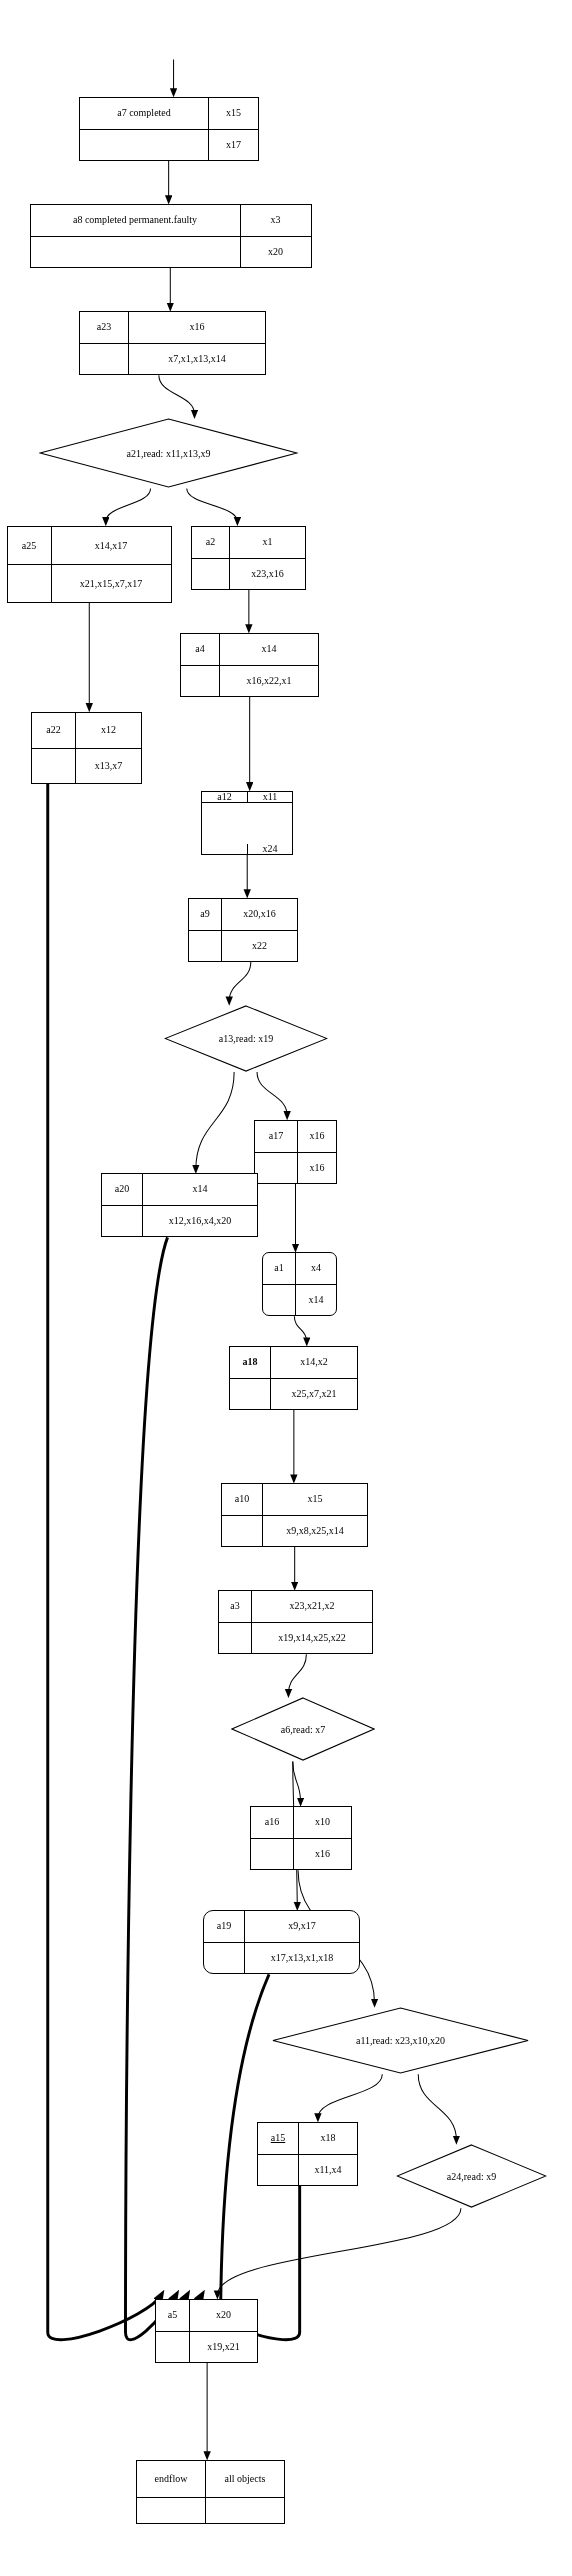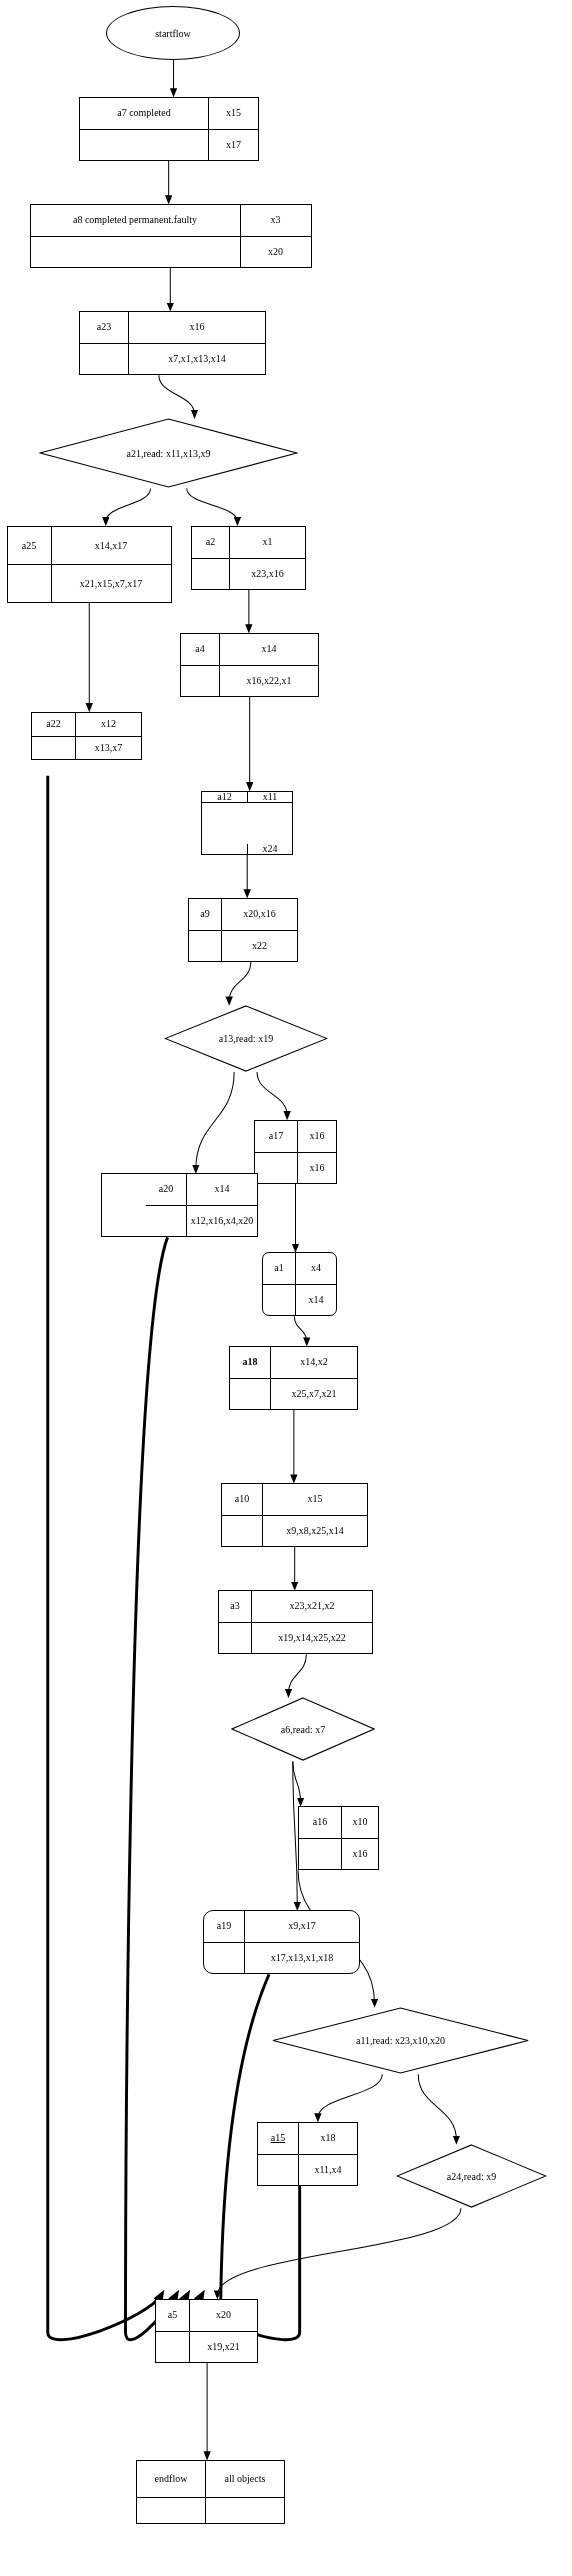--- a/index.html
+++ b/index.html
@@ -125,23 +125,20 @@
       <path d="M414.9806285714286,2252.150867052023 C414.9806285714286,2275.8190751445086 345.12114285714284,2275.8190751445086 345.12114285714284,2299.4872832369942" fill="none" stroke="#000000" stroke-width="1.1" marker-end="url(#ah-thin)"></path>
       <path d="M454.0422285714286,2252.150867052023 C454.0422285714286,2287.944797687861 495.46742857142857,2287.944797687861 495.46742857142857,2323.7387283236994" fill="none" stroke="#000000" stroke-width="1.1" marker-end="url(#ah-thin)"></path>
       <path d="M51.76571428571429,842.3335260115607 C51.76571428571429,962.3335260115607 51.76571428571429,2472.2820809248556 51.76571428571429,2532.2820809248556 C51.76571428571429,2558.2820809248556 160.82857142857142,2516.2820809248556 174.82857142857142,2492.2820809248556" fill="none" stroke="#000000" stroke-width="3.2" marker-end="url(#ah-thick)"></path>
       <path d="M181.83725714285714,1343.5300578034683 C136.18285714285713,1463.5300578034683 136.18285714285713,2472.2820809248556 136.18285714285713,2532.2820809248556 C136.18285714285713,2558.2820809248556 176.82857142857142,2516.2820809248556 190.82857142857142,2492.2820809248556" fill="none" stroke="#000000" stroke-width="3.2" marker-end="url(#ah-thick)"></path>
       <path d="M292.02011428571427,2143.82774566474 C239.3657142857143,2263.82774566474 239.3657142857143,2472.2820809248556 239.3657142857143,2532.2820809248556 C239.3657142857143,2558.2820809248556 188.82857142857142,2516.2820809248556 202.82857142857142,2492.2820809248556" fill="none" stroke="#000000" stroke-width="3.2" marker-end="url(#ah-thick)"></path>
       <path d="M325.28822857142853,2373.4080924855493 C325.28822857142853,2493.4080924855493 325.28822857142853,2472.2820809248556 325.28822857142853,2532.2820809248556 C325.28822857142853,2558.2820809248556 204.82857142857142,2516.2820809248556 218.82857142857142,2492.2820809248556" fill="none" stroke="#000000" stroke-width="3.2" marker-end="url(#ah-thick)"></path>
       <path d="M500.3723428571429,2397.6595375722545 C500.3723428571429,2444.770809248555 236.0045714285714,2444.770809248555 236.0045714285714,2491.8820809248555" fill="none" stroke="#000000" stroke-width="1.1" marker-end="url(#ah-thin)"></path>
       <path d="M224.8085714285714,2565.8028901734106 L224.8085714285714,2666.4924855491327" fill="none" stroke="#000000" stroke-width="1.1" marker-end="url(#ah-thin)"></path>
     </svg>
 
-  <div class="node ellipse" style="left: 106px; top: 6px; width: 134px; height: 54px;">
-    <span>startflow</span>
-  </div>
 
   <div class="node rec" style="left: 79px; top: 97px; width: 180px; height: 64px;">
     <div class="row top">
       <div class="cell left" style="width: 129px;">a7 completed</div>
       <div class="cell" style="flex:1;">x15</div>
     </div>
     <div class="row">
       <div class="cell left" style="width: 129px;"></div>
       <div class="cell" style="flex:1;">x17</div>
     </div>
@@ -202,21 +199,21 @@
     <div class="row top">
       <div class="cell left" style="width: 39px;">a4</div>
       <div class="cell" style="flex:1;">x14</div>
     </div>
     <div class="row">
       <div class="cell left" style="width: 39px;"></div>
       <div class="cell" style="flex:1;">x16,x22,x1</div>
     </div>
   </div>
 
-  <div class="node rec" style="left: 31px; top: 712px; width: 111px; height: 48px;">
+  <div class="node rec" style="left: 31px; top: 712px; width: 111px; height: 72px;">
     <div class="row top">
       <div class="cell left" style="width: 44px;">a22</div>
       <div class="cell" style="flex:1;">x12</div>
     </div>
     <div class="row">
       <div class="cell left" style="width: 44px;"></div>
       <div class="cell" style="flex:1;">x13,x7</div>
     </div>
   </div>
 
@@ -253,21 +250,21 @@
     <div class="row top">
       <div class="cell left" style="width: 43px;">a17</div>
       <div class="cell" style="flex:1;">x16</div>
     </div>
     <div class="row">
       <div class="cell left" style="width: 43px;"></div>
       <div class="cell" style="flex:1;">x16</div>
     </div>
   </div>
 
-  <div class="node rec" style="left: 101px; top: 1173px; width: 157px; height: 64px; padding-left: 44px;">
+  <div class="node rec" style="left: 101px; top: 1173px; width: 157px; height: 64px;">
     <div class="row top">
       <div class="cell left" style="width: 41px;">a20</div>
       <div class="cell" style="flex:1;">x14</div>
     </div>
     <div class="row">
       <div class="cell left" style="width: 41px;"></div>
       <div class="cell" style="flex:1;">x12,x16,x4,x20</div>
     </div>
   </div>
 
@@ -315,21 +312,21 @@
     </div>
   </div>
 
   <div class="diamond-wrap" style="left: 231px; top: 1697px; width: 144px; height: 64px;">
     <svg class="diamond-svg" width="144" height="64" viewBox="0 0 156.38857142857142 69.52080924855491" xmlns="http://www.w3.org/2000/svg">
       <polygon points="78.19428571428571,1 155.38857142857142,34.760404624277456 78.19428571428571,68.52080924855491 1,34.760404624277456" fill="#fff" stroke="#000" stroke-width="1.1"></polygon>
     </svg>
     <div class="diamond-label">a6,read: x7</div>
   </div>
 
-  <div class="node rec" style="left: 250px; top: 1806px; width: 81px; height: 64px; margin-left: 48px;">
+  <div class="node rec" style="left: 250px; top: 1806px; width: 102px; height: 64px;">
     <div class="row top">
       <div class="cell left" style="width: 43px;">a16</div>
       <div class="cell" style="flex:1;">x10</div>
     </div>
     <div class="row">
       <div class="cell left" style="width: 43px;"></div>
       <div class="cell" style="flex:1;">x16</div>
     </div>
   </div>
 

